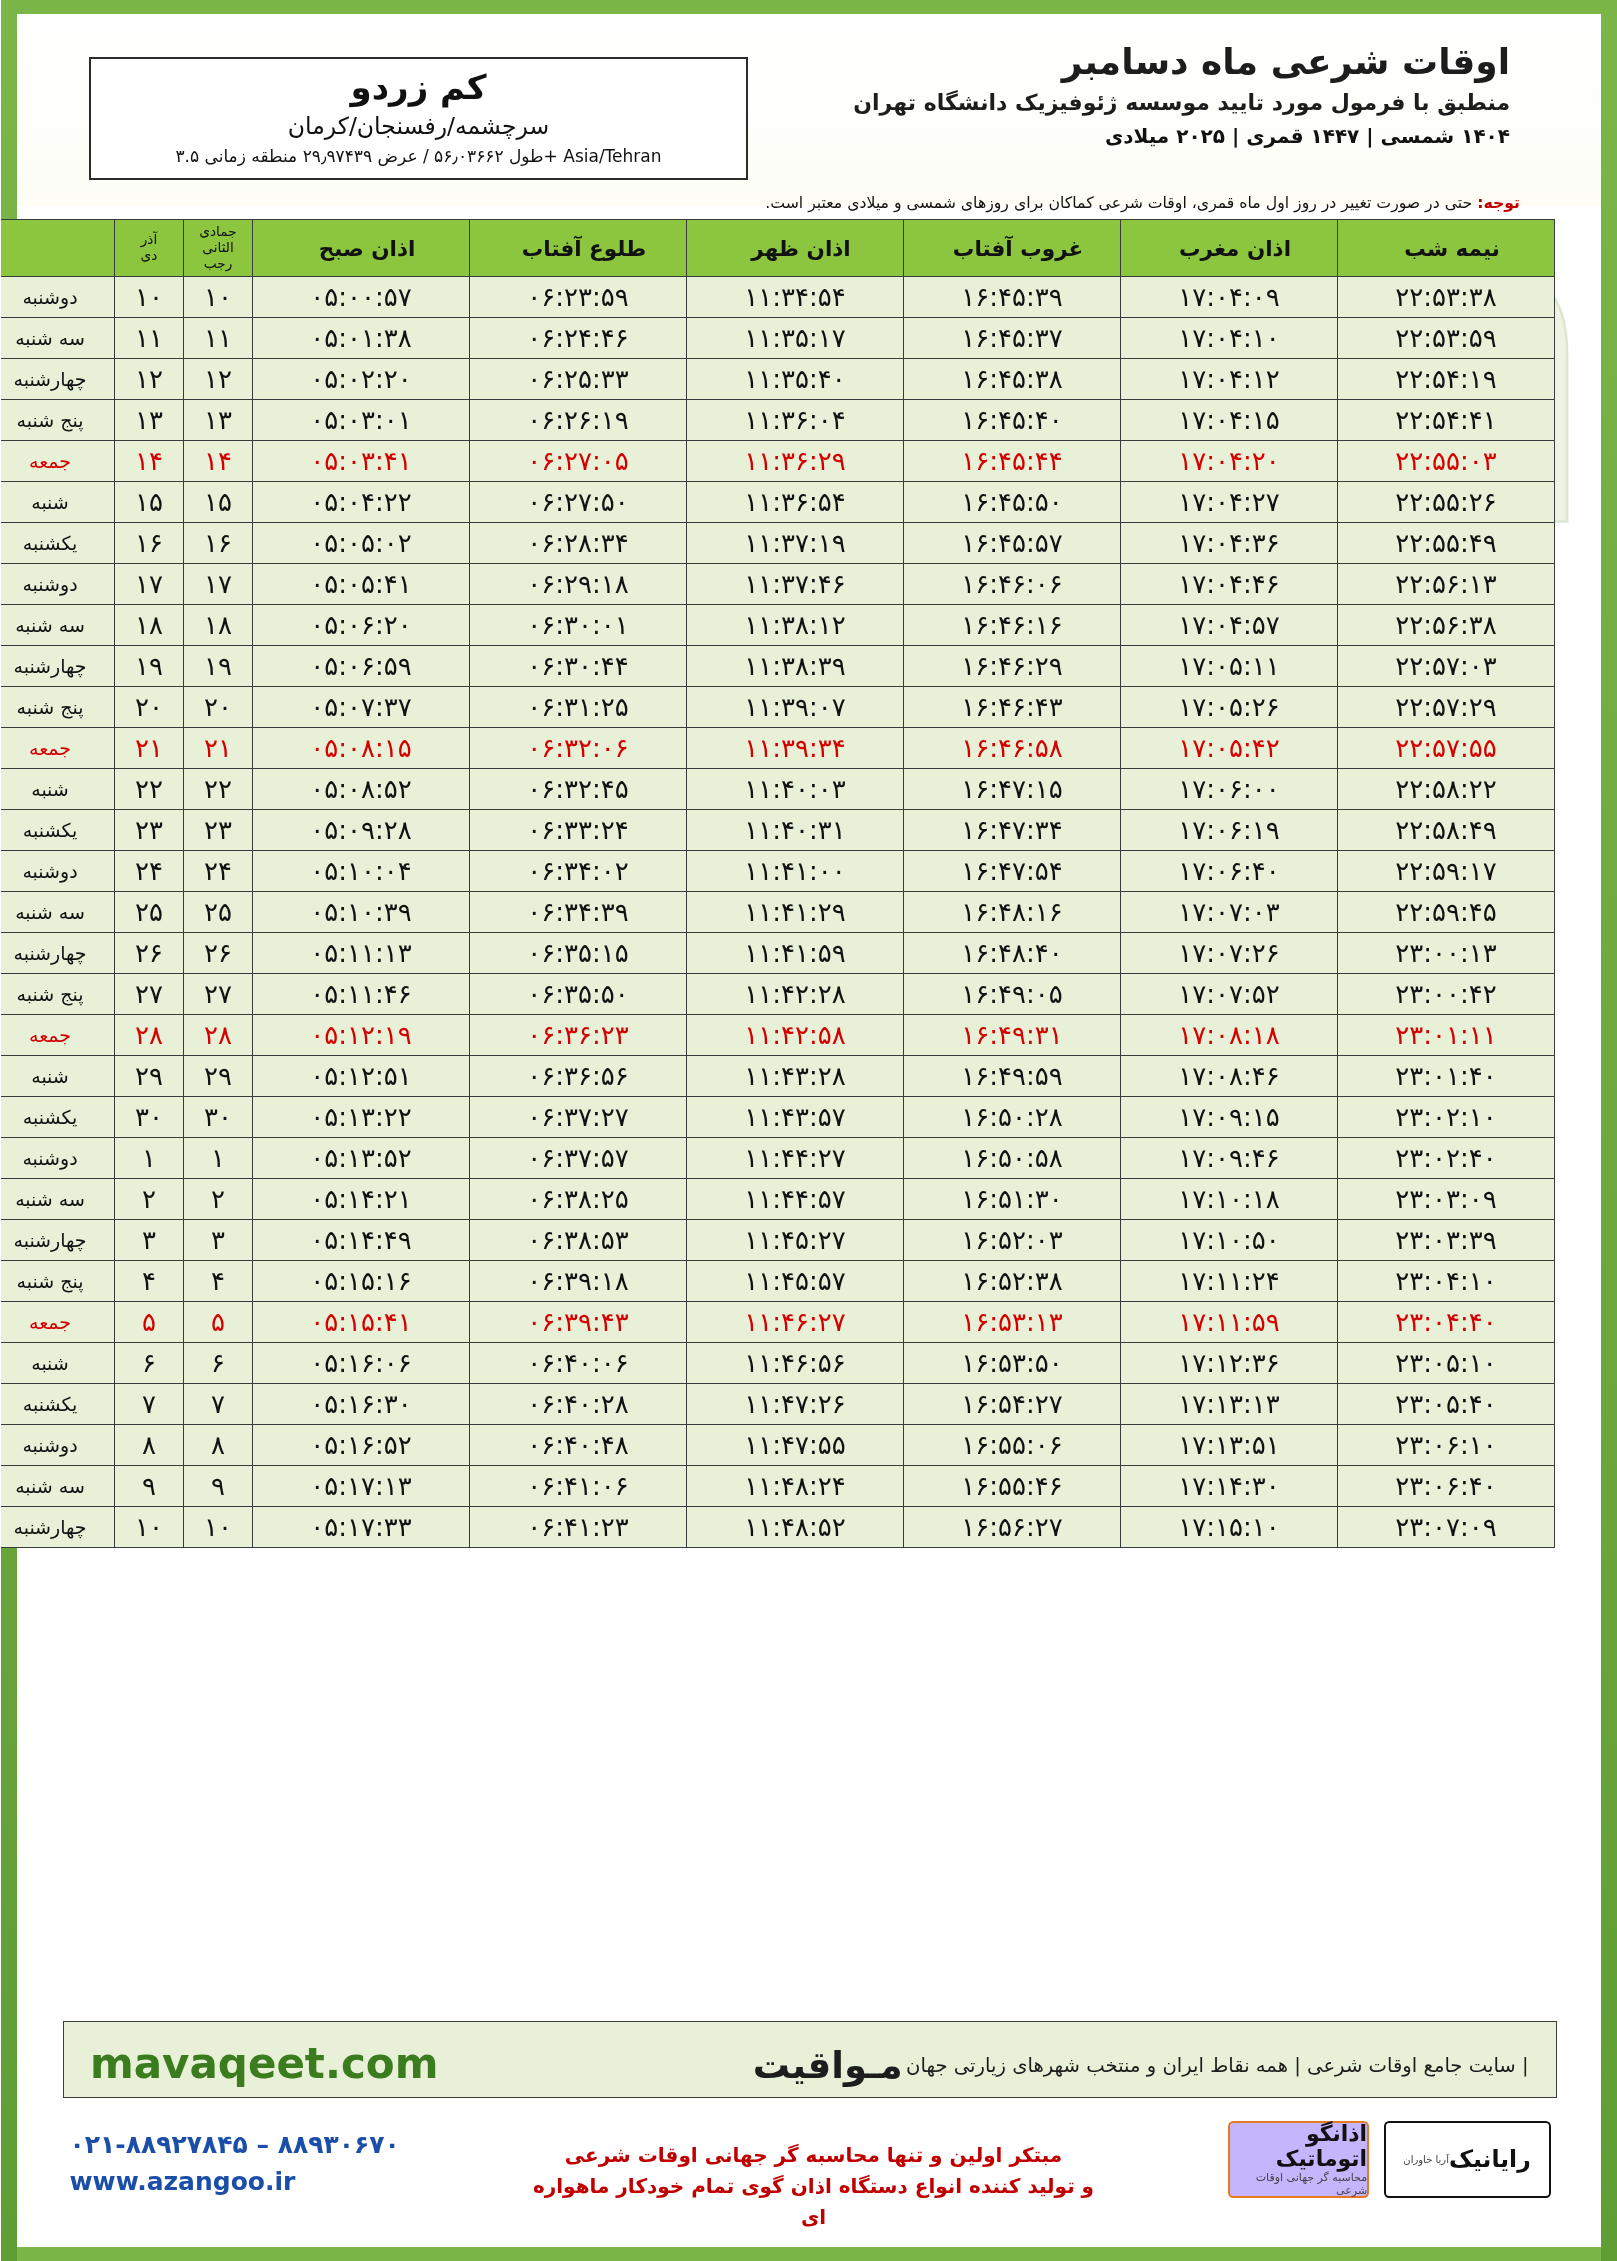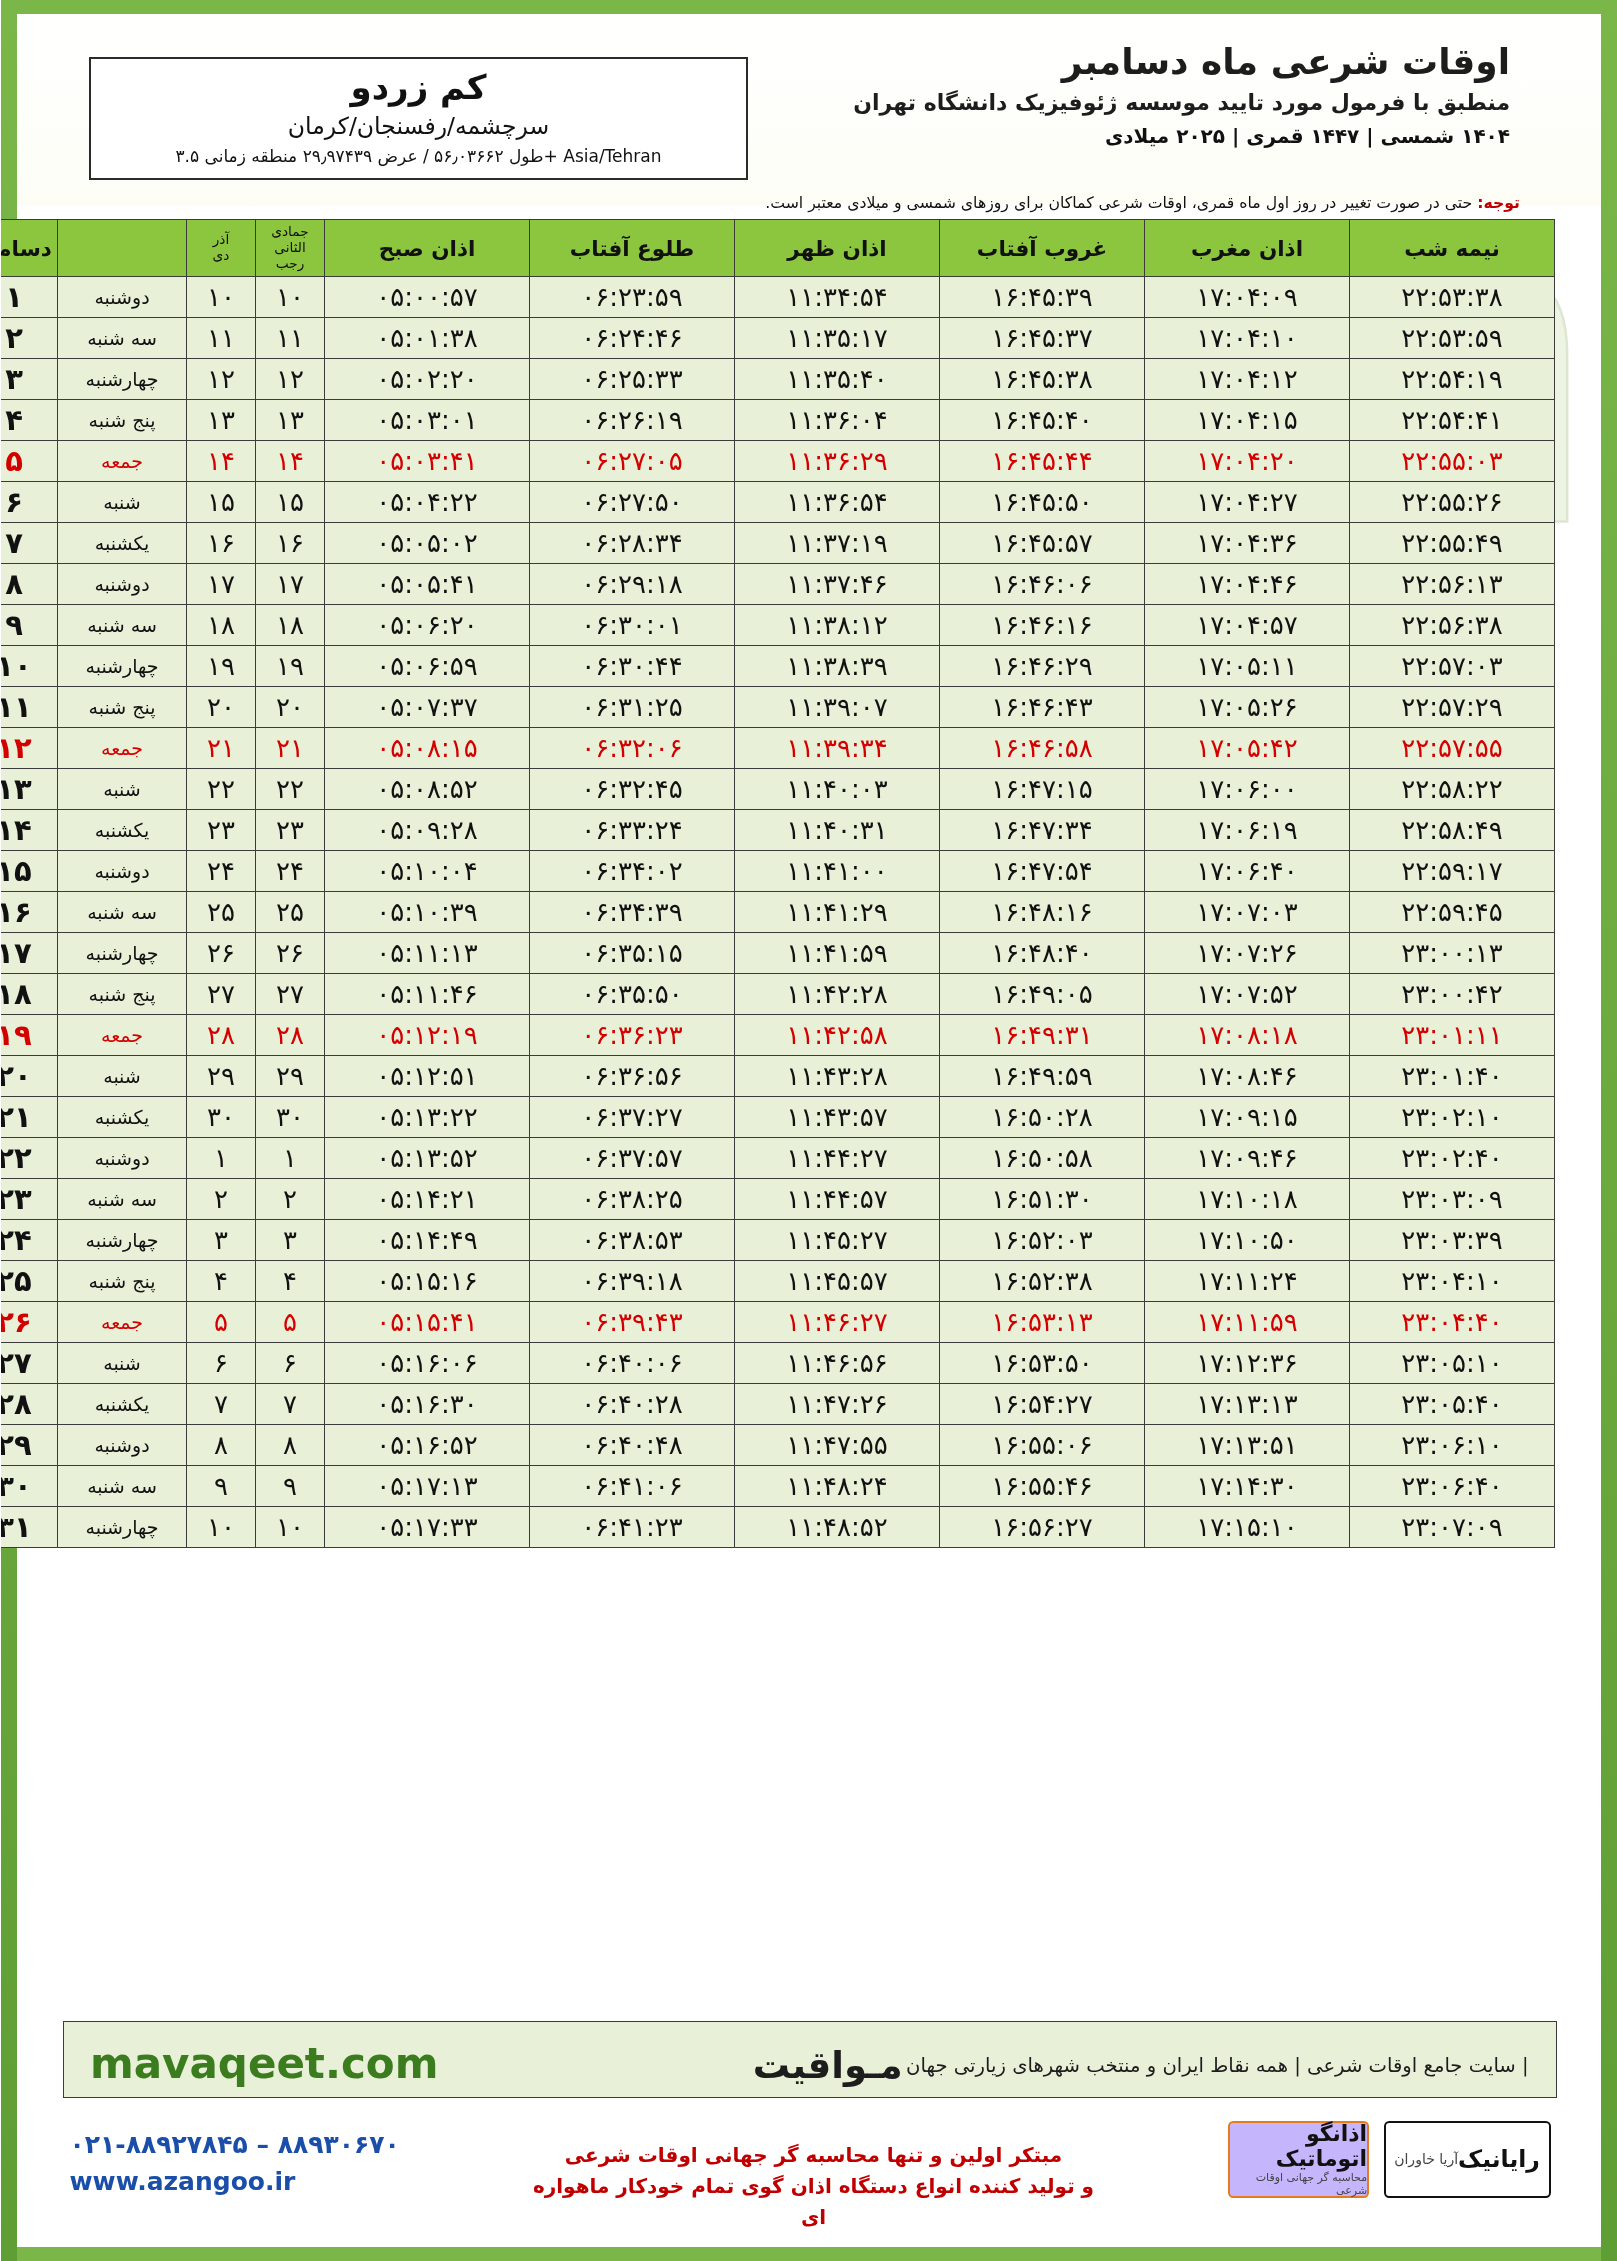--- a/index.html
+++ b/index.html
@@ -79,21 +79,21 @@
     color:#111;
     font-size:21.5px;
     font-weight:bold;
     height:56px;
   }
   thead th.small{font-size:15px;}
   .col-day   {width:86px;}
   .col-wd    {width:128px;}
   .col-qam   {width:68px;}
   .col-shams {width:68px;}
-  .col-t     {width:204px;}
+  .col-t     {width:204px;padding-left:12px;}
   td.day{font-size:29px;font-weight:bold;background:#e8f0d8;}
   td.weekday{font-size:19px;}
   td.num{font-size:26px;}
   tr.friday td{color:#d40000;}
   tr.friday td.day{color:#d40000;}
   .hdr-sub{display:block;font-size:13.7px;font-weight:normal;line-height:1.15;}
   .hdr-two{line-height:1.1;}
   
   .footer-green{
     position:absolute;left:63px;top:2021px;width:1494px;height:77px;
@@ -127,21 +127,21 @@
     width:137px;height:73px;border:2px solid #e87a1e;border-radius:5.2px;
     background:#c4b5fd;display:flex;flex-direction:column;align-items:center;justify-content:center;
   }
   .logo-azangoo .lg-t{font-size:22px;font-weight:bold;color:#111;}
   .logo-azangoo .lg-s{font-size:11px;color:#444;}
   .logo-rayanic{
     width:163px;height:73px;border:2px solid #111;border-radius:5.2px;background:#fff;
     display:flex;align-items:center;justify-content:center;
   }
   .logo-rayanic .lg-t{font-size:23.5px;font-weight:bold;color:#111;}
-  .logo-rayanic .lg-s{font-size:14px;color:#444;}
+  .logo-rayanic .lg-s{font-size:10px;color:#444;}
   .dome{
     position:absolute;right:26px;top:235px;width:124px;height:300px;
     opacity:.35;
   }
 </style>
 </head>
 <body>
 
 <div class="top-strip"></div>
 <div class="bottom-strip"></div>

